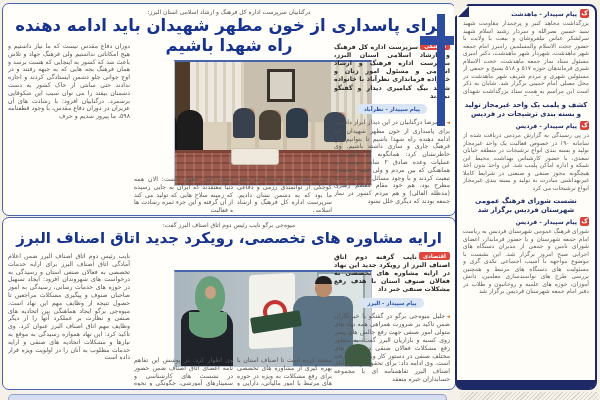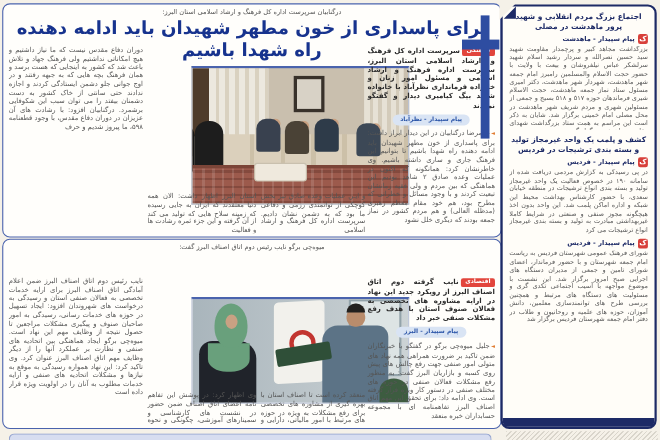--- a/index.html
+++ b/index.html
@@ -197,20 +197,21 @@
       <div class="source-pill">پیام سپیدار - نظرآباد</div>
       <div><span class="pmark">◄</span><span>غلامرضا درگنابیان در این دیدار ابراز داشت: برای پاسداری از خون مطهر شهیدان باید ادامه دهنده راه شهدا باشیم تا بتوانیم این فرهنگ جاری و ساری داشته باشیم. وی خاطرنشان کرد: همانگونه که اکنون در عملیات وعده صادق ۲ شاهد بودیم این هماهنگی که بین مردم و ولی فقیه زمانشان تبعیت کردند و با وجود مسائل و خطراتی که مطرح بود، هم خود مقام معظم رهبری (مدظله العالی) و هم مردم کشور در نماز جمعه بودند که دیگری خلل نشود</span></div>
     </div>
   </section>
 
   <div class="cross-v"></div>
   <div class="cross-h"></div>
 
   <section class="box article2">
     <div class="kicker">میوه‌چی برگو نایب رئیس دوم اتاق اصناف البرز گفت:</div>
+    <h2 class="headline">ارایه مشاوره های تخصصی، رویکرد جدید اتاق اصناف البرز</h2>
 
     <div class="col a2-left">نایب رئیس دوم اتاق اصناف البرز ضمن اعلام آمادگی اتاق اصناف البرز برای ارایه خدمات تخصصی به فعالان صنفی استان و رسیدگی به درخواست های شهروندان افزود: ایجاد تسهیل در حوزه های خدمات رسانی، رسیدگی به امور صاحبان صنوف و پیگیری مشکلات مراجعین تا حصول نتیجه از وظایف مهم این نهاد است. میوه‌چی برگو ایجاد هماهنگی بین اتحادیه های صنفی و نظارت بر عملکرد آنها را از دیگر وظایف مهم اتاق اصناف البرز عنوان کرد. وی تاکید کرد: این نهاد همواره رسیدگی به موقع به نیازها و مشکلات اتحادیه های صنفی و ارایه خدمات مطلوب به آنان را در اولویت ویژه قرار داده است</div>
 
     <figure class="photo photo2">
       <div class="p2-window"></div>
       <div class="p2-flag"></div>
       <div class="p2-logo"></div>
       <div class="p2-wbody"></div>
       <div class="p2-scarf2"></div>
       <div class="p2-scarf"></div>
@@ -233,38 +234,38 @@
       <div class="source-pill">پیام سپیدار - البرز</div>
       <div><span class="pmark">◄</span><span>جلیل میوه‌چی برگو در گفتگو با خبرنگاران ضمن تاکید بر ضرورت همراهی همه نهاد های متولی امور صنفی جهت رفع چالش های پیش روی کسبه و بازاریان البرز گفت: به منظور رفع مشکلات فعالان صنفی در حوزه های مختلف صنفی در دستور کار ویژه قرار گرفته است. وی ادامه داد: برای تحقق این مهم اتاق اصناف البرز تفاهمنامه ای با مجموعه حسابداران خبره منعقد</span></div>
     </div>
   </section>
 
   <aside class="sidebar">
     <div class="sb-fold"></div>
     <div class="sb-fold2"></div>
 
     <div class="sb-item sb-item-1">
-      <div class="sb-title">اجتماع بزرگ مردم انقلابی و شهید پرور ماهدشت در مصلی</div>
       <div class="sb-source">
         <span class="sb-logo">ک</span>
         <span class="sb-source-text">پیام سپیدار - ماهدشت</span>
       </div>
       <div class="sb-body">بزرگداشت مجاهد کبیر و پرچمدار مقاومت شهید سید حسین نصرالله و سردار رشید اسلام شهید سرلشکر عباس نیلفروشان و بیعت با ولایت با حضور حجت الاسلام والمسلمین رامبرز امام جمعه شهر ماهدشت، شهردار شهر ماهدشت، دکتر امیری مسئول ستاد نماز جمعه ماهدشت، حجت الاسلام شیری فرماندهان حوزه ۵۱۷ و ۵۱۸ بسیج و جمعی از مسئولین شهری و مردم شریف شهر ماهدشت در محل مصلی امام خمینی برگزار شد. شایان به ذکر است این مراسم به همت ستاد بزرگداشت شهدای مقاومت ماهدشت برگزار گردید.</div>
     </div>
 
     <div class="sb-item sb-item-2">
       <div class="sb-title">کشف و پلمب یک واحد غیرمجاز تولید و بسته بندی ترشیجات در فردیس</div>
       <div class="sb-source">
         <span class="sb-logo">ک</span>
         <span class="sb-source-text">پیام سپیدار - فردیس</span>
       </div>
       <div class="sb-body">در پی رسیدگی به گزارش مردمی دریافت شده از سامانه ۱۹۰ در خصوص فعالیت یک واحد غیرمجاز تولید و بسته بندی انواع ترشیجات در منطقه خیابان سعدی، با حضور کارشناس بهداشت محیط این شبکه و اداره اماکن پلمب شد. این واحد بدون اخذ هیچگونه مجوز صنفی و صنعتی در شرایط کاملا غیربهداشتی مبادرت به تولید و بسته بندی غیرمجاز انواع ترشیجات می کرد</div>
     </div>
 
     <div class="sb-item sb-item-3">
+      <div class="sb-title">نشست شورای فرهنگ عمومی شهرستان فردیس برگزار شد</div>
       <div class="sb-source">
         <span class="sb-logo">ک</span>
         <span class="sb-source-text">پیام سپیدار - فردیس</span>
       </div>
       <div class="sb-body">شورای فرهنگ عمومی شهرستان فردیس به ریاست امام جمعه شهرستان و با حضور فرماندار، اعضای شورای تامین و جمعی از مدیران دستگاه های اجرایی صبح امروز برگزار شد. این نشست با موضوع مواجهه با آسیب اجتماعی تکدی گری و مسئولیت های دستگاه های مرتبط و همچنین بررسی طرح های توانمندسازی معلمین، دانش آموزان، حوزه های علمیه و روحانیون و طلاب در دفتر امام جمعه شهرستان فردیس برگزار شد</div>
     </div>
 
     <div class="sb-footer"></div>
   </aside>
 

